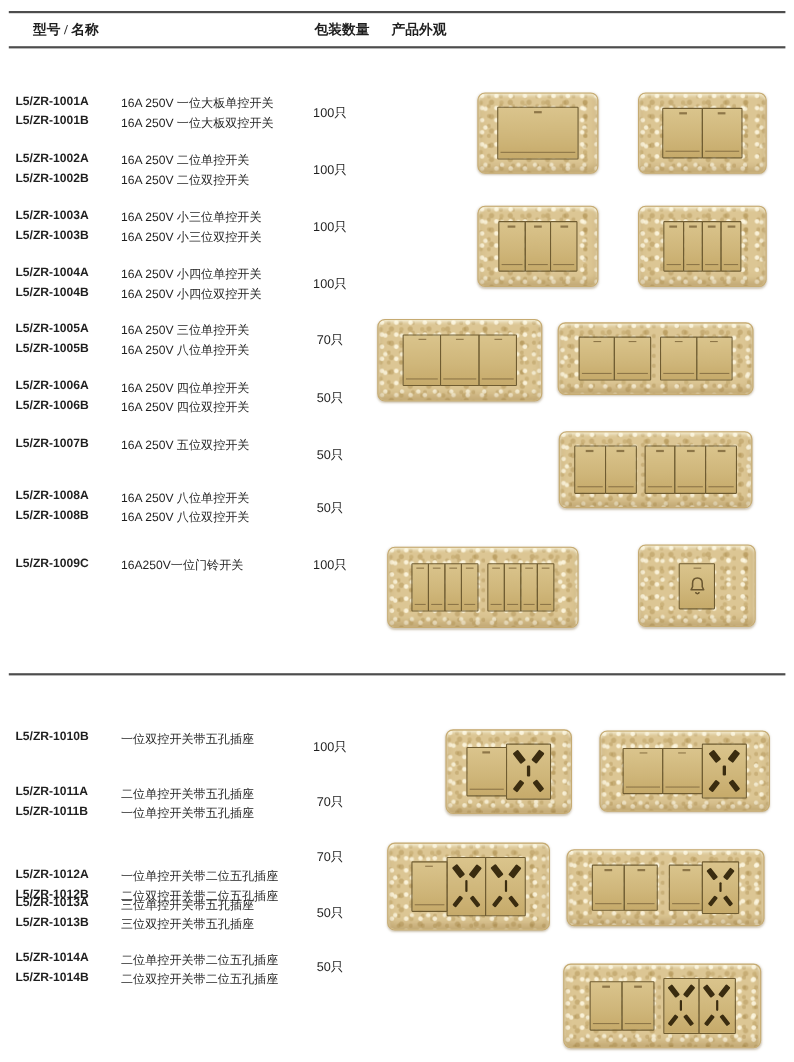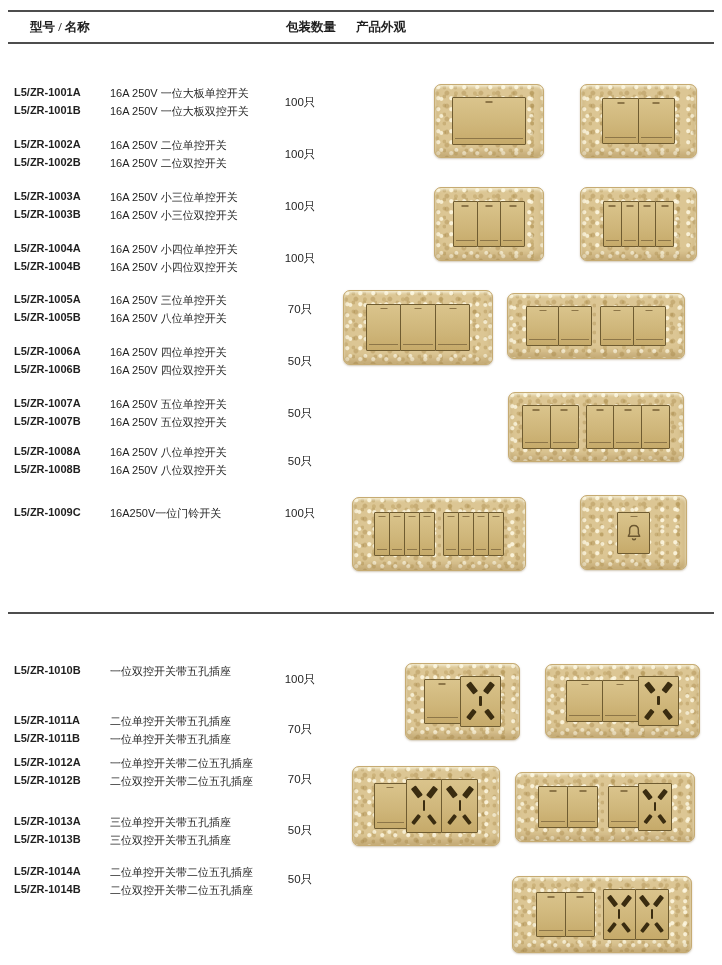--- a/index.html
+++ b/index.html
@@ -125,24 +125,20 @@
           <span class="desc">16A 250V 四位单控开关</span>
         </div>
         <div class="tline">
           <span class="model">L5/ZR-1006B</span>
           <span class="desc">16A 250V 四位双控开关</span>
         </div>
       </div>
       <div class="qty" style="top: 354px;">50只</div>
       <div class="row" style="top: 397px;">
         <div class="tline">
-          <span class="model">L5/ZR-1007A</span>
-          <span class="desc">16A 250V 五位单控开关</span>
-        </div>
-        <div class="tline">
           <span class="model">L5/ZR-1007B</span>
           <span class="desc">16A 250V 五位双控开关</span>
         </div>
       </div>
       <div class="qty" style="top: 406px;">50只</div>
       <div class="row" style="top: 445px;">
         <div class="tline">
           <span class="model">L5/ZR-1008A</span>
           <span class="desc">16A 250V 八位单控开关</span>
         </div>
@@ -170,21 +166,21 @@
         <div class="tline">
           <span class="model">L5/ZR-1011A</span>
           <span class="desc">二位单控开关带五孔插座</span>
         </div>
         <div class="tline">
           <span class="model">L5/ZR-1011B</span>
           <span class="desc">一位单控开关带五孔插座</span>
         </div>
       </div>
       <div class="qty" style="top: 722px;">70只</div>
-      <div class="row" style="top: 756px;">
+      <div class="row" style="top: 789px;">
         <div class="tline">
           <span class="model">L5/ZR-1012A</span>
           <span class="desc">一位单控开关带二位五孔插座</span>
         </div>
         <div class="tline">
           <span class="model">L5/ZR-1012B</span>
           <span class="desc">二位双控开关带二位五孔插座</span>
         </div>
       </div>
       <div class="qty" style="top: 772px;">70只</div>

